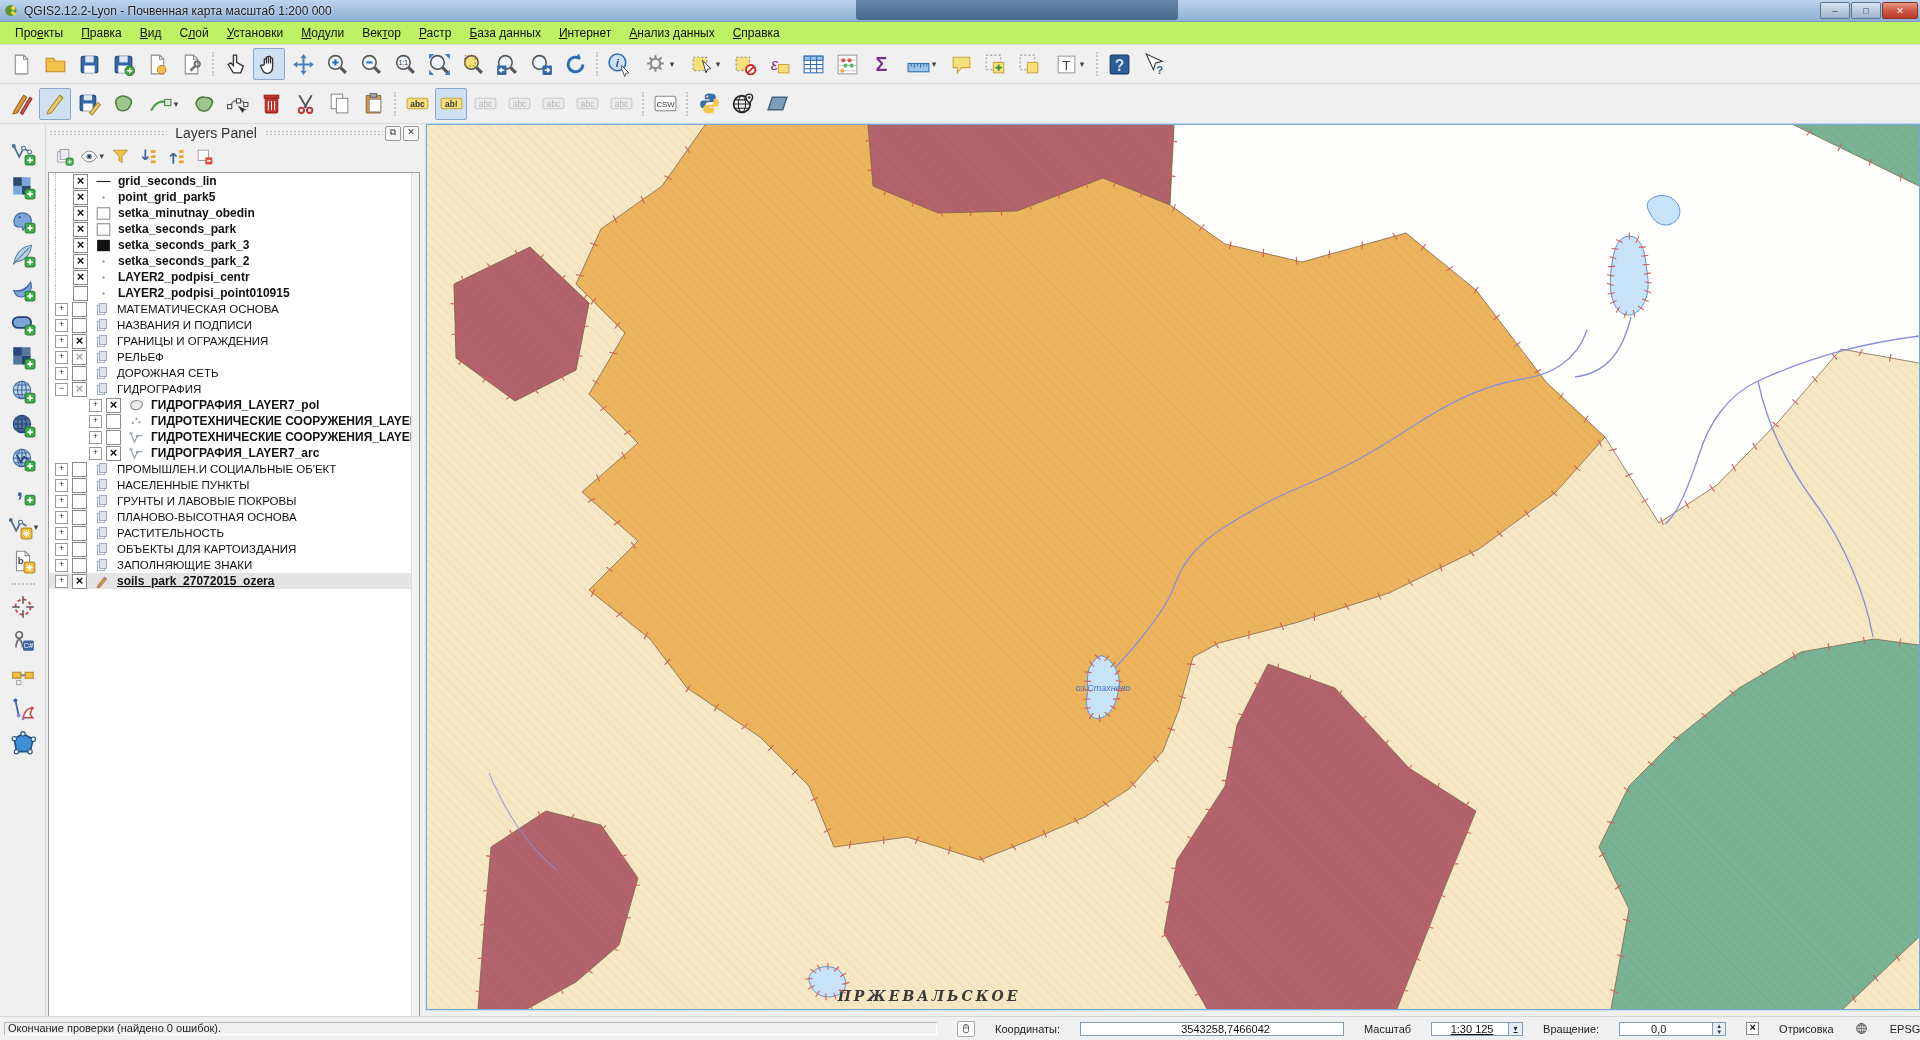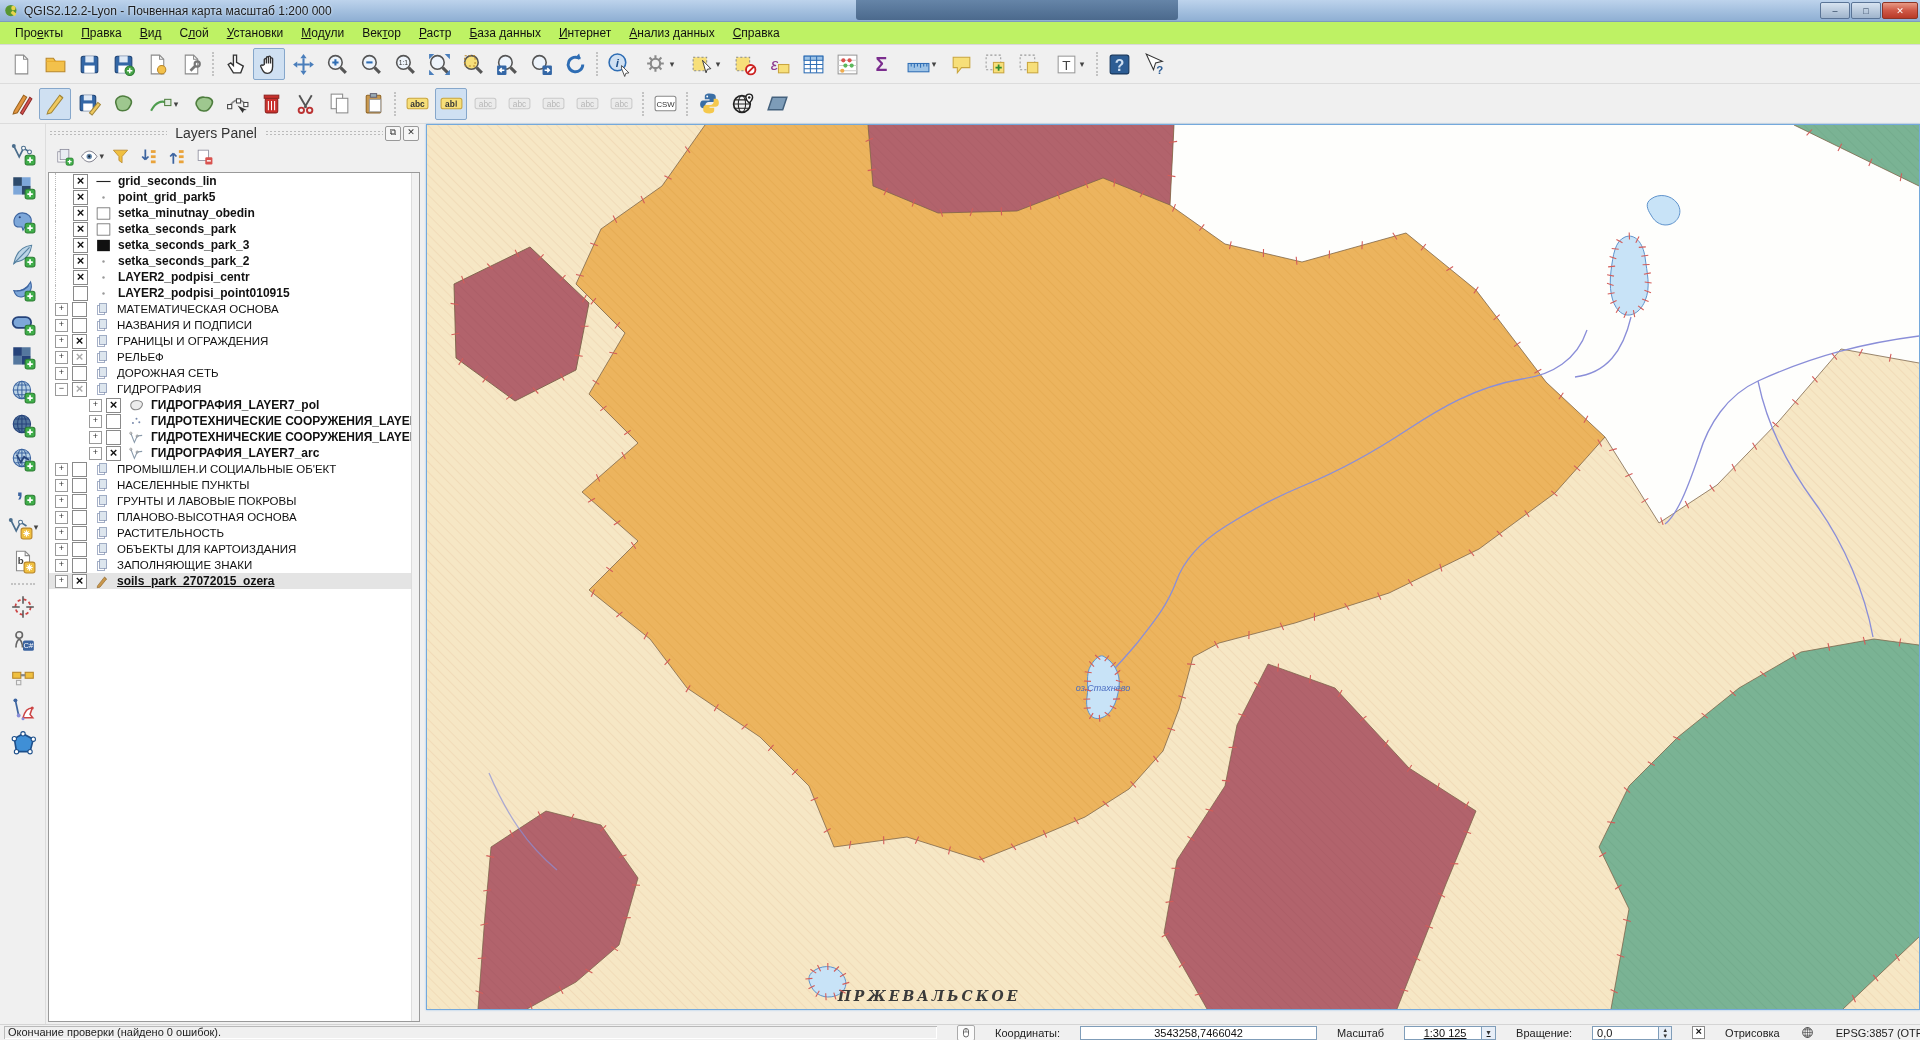--- a/index.html
+++ b/index.html
@@ -65,30 +65,30 @@
   .lbl.g{font-size:11.5px;}
   .ind1{margin-left:34px;}
   
   .map{position:absolute;left:426px;top:0;width:1492px;height:884px;border:1px solid #74a9dc;
     background:#fff;box-shadow:0 0 2px #9cc3e8;}
   .map svg{display:block;}
   .townlbl{font-family:"DejaVu Serif",serif;font-style:italic;font-weight:bold;font-size:14px;
     letter-spacing:3px;fill:#3a3a3a;}
   .lakelbl{font-family:"Liberation Sans",sans-serif;font-style:italic;font-size:9px;fill:#4a6cc0;}
   
-  .statusbar{position:absolute;left:0;bottom:0;width:100%;height:16px;background:#f0f0f0;
+  .statusbar{position:absolute;left:0;bottom:0;width:100%;height:24px;background:#f0f0f0;
     border-top:1px solid #d4d4d4;display:flex;align-items:center;font-size:11px;gap:20px;
     padding:0 4px;box-sizing:border-box;}
   .stmsg{width:925px;height:13px;box-shadow:inset 1px 1px 0 #b9b9b9, inset -1px -1px 0 #fff;
     padding:0 4px;line-height:13px;color:#222;flex:none;}
   .stbtn{width:16px;height:14px;border:1px solid #aaa;background:#fbfbfb;border-radius:2px;
     display:flex;align-items:center;justify-content:center;flex:none;}
   .stlabel{color:#222;flex:none;}
   .stinput{background:#fff;border:1px solid #7f9db9;height:12px;line-height:12px;flex:none;
-    text-align:center;color:#111;}
+    text-align:center;color:#111;padding-left:27px;}
   .coords{width:235px;}
   .scale{width:86px;text-align:left;padding-left:4px;display:flex;align-items:center;text-decoration:underline;}
   .scale .val{flex:1;text-align:center;}
   .combo-ar{width:13px;height:12px;background:#e7eef7;border-left:1px solid #7f9db9;font-size:8px;
     text-align:center;line-height:12px;color:#333;}
   .rot{width:78px;display:flex;align-items:center;}
   .rot .val{flex:1;padding-left:4px;text-align:left;}
   .spin{width:12px;display:flex;flex-direction:column;border-left:1px solid #7f9db9;}
   .spin span{height:6px;font-size:6px;line-height:6px;text-align:center;background:#e7eef7;color:#333;}
   .stcb{width:11px;height:11px;border:1px solid #8a8a8a;background:#fff;font-size:11px;line-height:9px;

